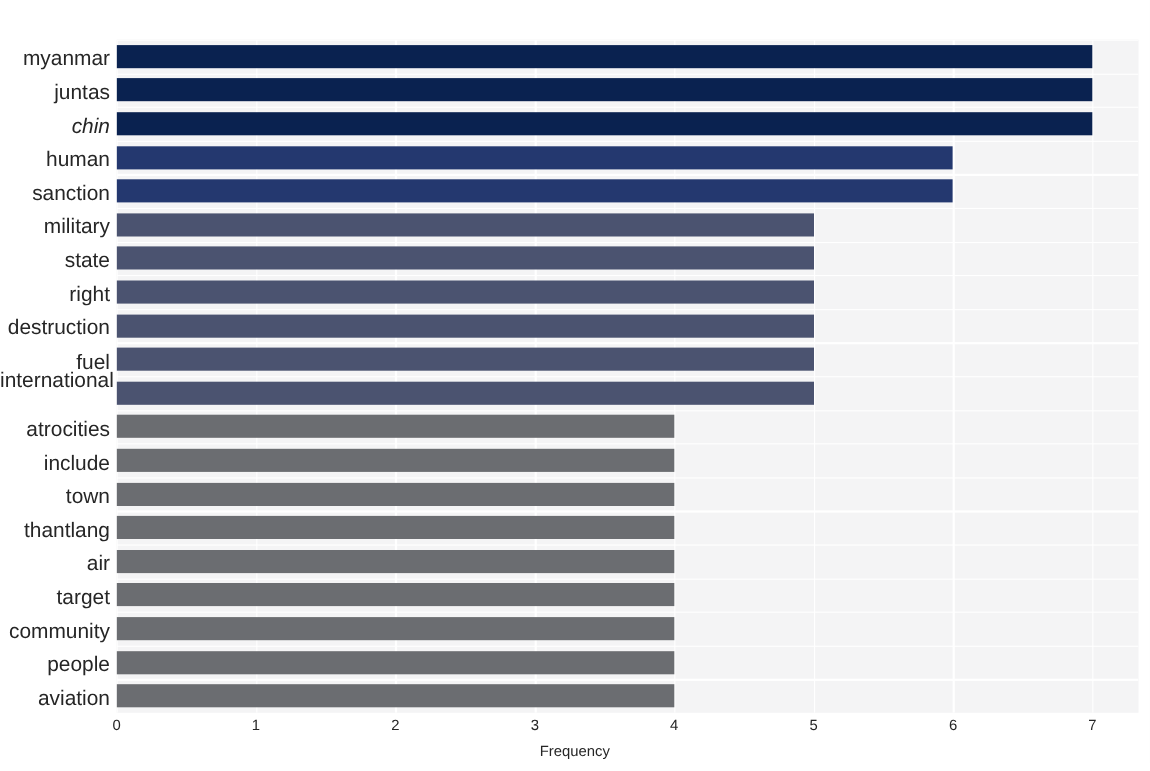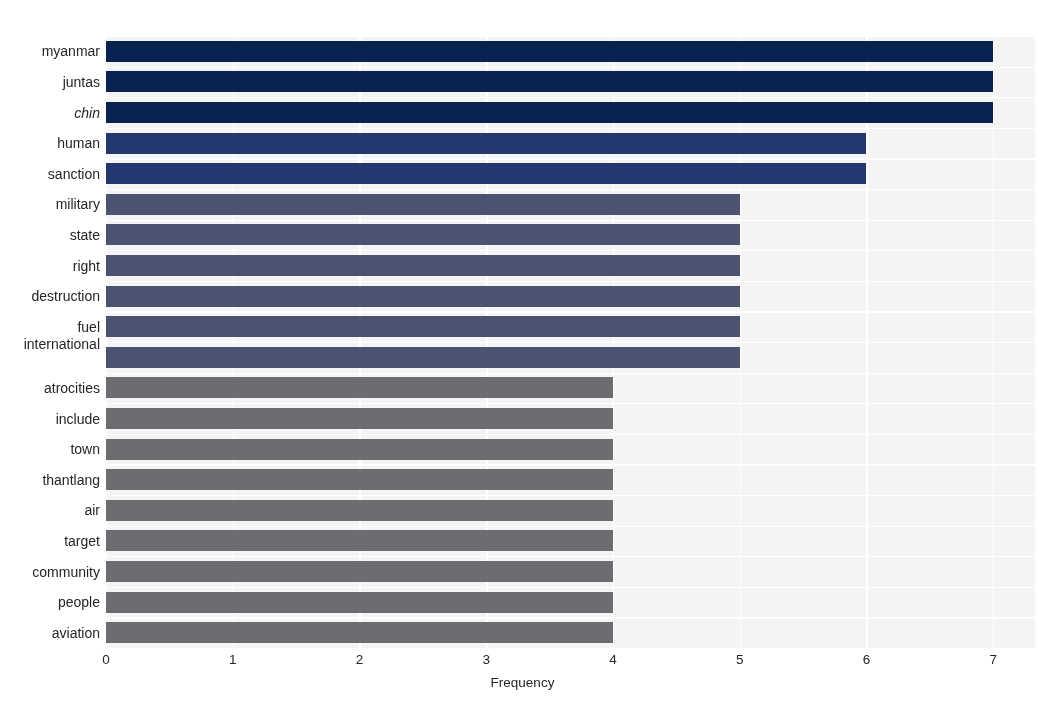--- a/index.html
+++ b/index.html
@@ -74,21 +74,21 @@
     left: 0;
     top: 36px;
     width: 100px;
     height: 612px;
   }
   .ytick {
     position: absolute;
     right: 0;
     width: 100px;
     text-align: right;
-    font-size: 14px;
+    font-size: 19px;
     color: #262626;
     line-height: 1;
     white-space: nowrap;
   }
 
   
   #xlabels {
     position: absolute;
     left: 0;
     top: 652px;

